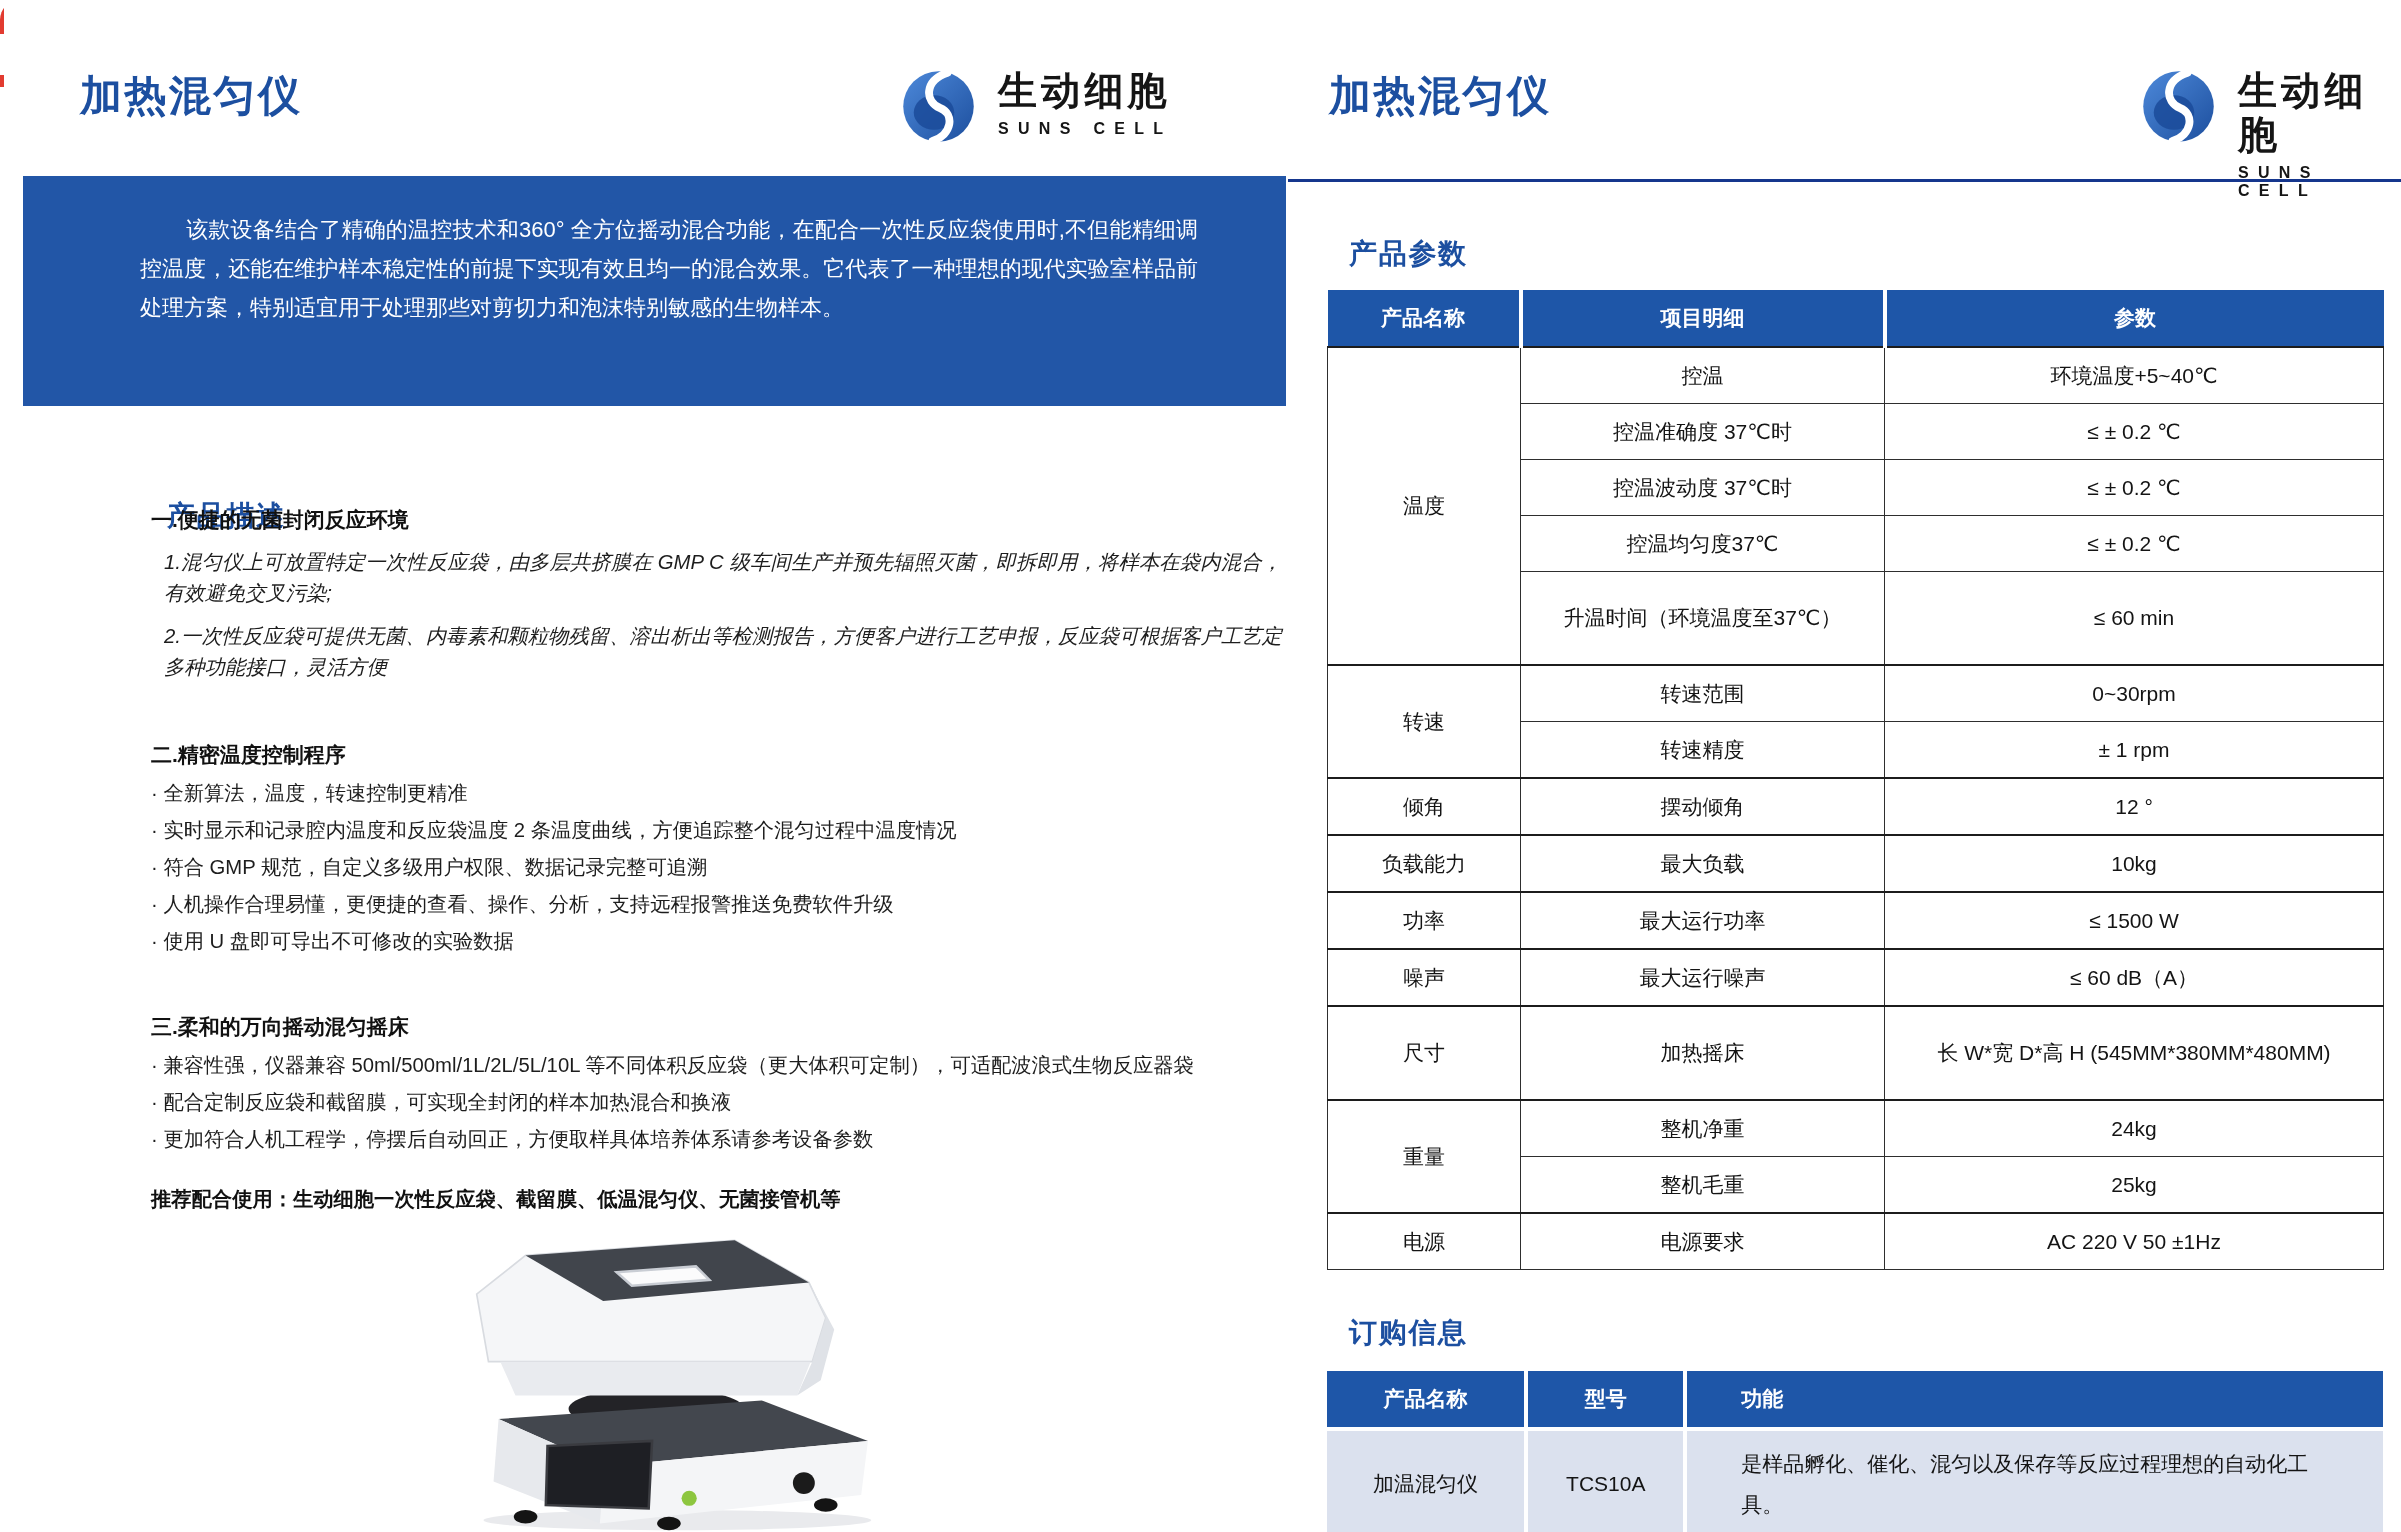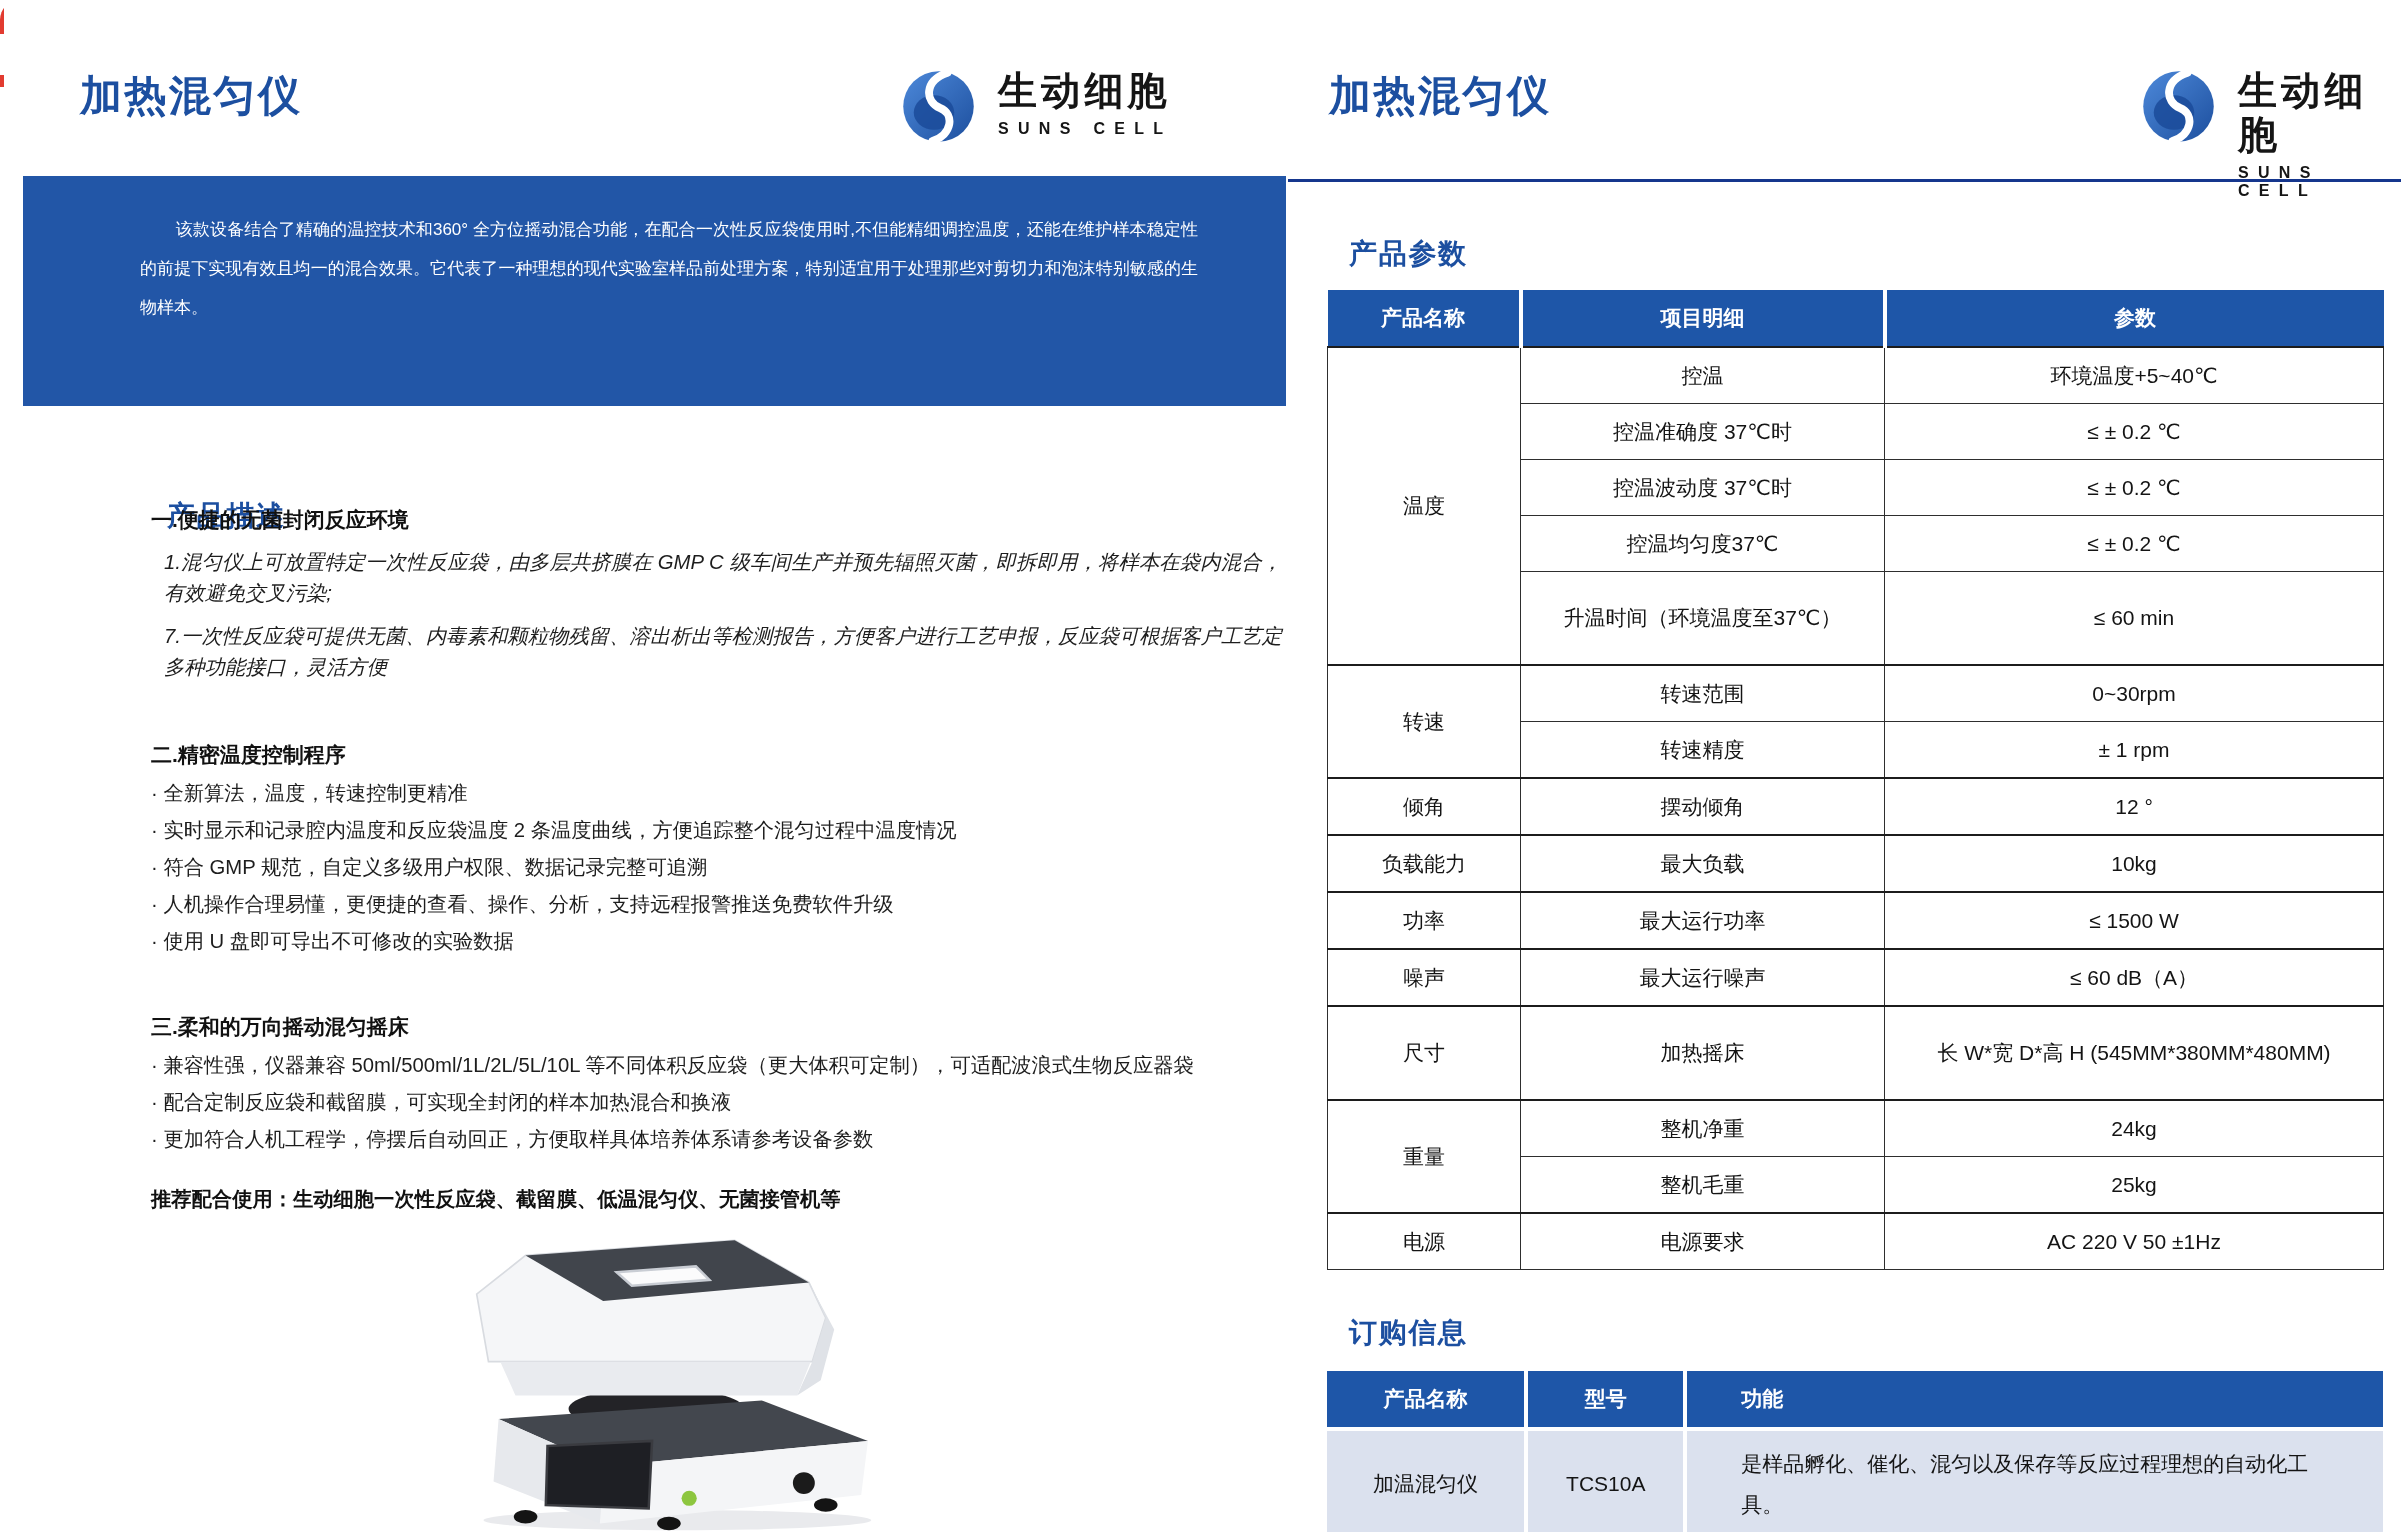--- a/index.html
+++ b/index.html
@@ -9,21 +9,21 @@
   .page-title{position:absolute;margin:0;font-size:42px;font-weight:bold;color:#1c4fa0;letter-spacing:2.5px;}
   .logo{position:absolute;display:flex;align-items:flex-start;gap:22px;}
   .logo svg{width:75px;height:75px;flex:0 0 auto;}
   .logo-txt{display:flex;flex-direction:column;}
   .logo-cn{font-size:39px;font-weight:bold;color:#151515;letter-spacing:4.2px;line-height:44px;}
   .logo-en{font-size:16px;font-weight:600;color:#151515;letter-spacing:9.3px;margin-top:6.8px;}
   .rule{position:absolute;height:3.4px;background:#15368d;}
   
   .intro-box{position:absolute;left:23px;top:176px;width:1263px;height:230px;background:#2256a7;box-sizing:border-box;
              padding:34px 88px 0 117px;}
-  .intro-box p{margin:0;color:#fff;font-size:17px;line-height:39px;text-indent:2.1em;text-align:justify;}
+  .intro-box p{margin:0;color:#fff;font-size:22px;line-height:39px;text-indent:2.1em;text-align:justify;}
   .sec-heading{position:absolute;margin:16px;font-size:28px;font-weight:bold;color:#1c4fa0;letter-spacing:1.7px;}
   .desc-flow{position:absolute;left:151px;top:506px;width:1144px;}
   .desc-flow .sec{margin:0 0 59px 0;}
   .desc-flow h3{margin:0 0 10.2px 0;font-size:21px;font-weight:bold;color:#111;}
   .desc-flow .para{margin:13px;font-size:20.3px;line-height:30.5px;color:#1d1d1d;text-align:justify;font-style:italic;}
   .desc-flow .bullet{margin:11px 0 0 0;font-size:20.3px;line-height:26px;color:#1d1d1d;}
   .recommend{position:absolute;left:151px;top:1185px;margin:0;font-size:20.3px;font-weight:bold;color:#111;}
   .product-img{position:absolute;left:398px;top:1220px;width:525px;height:312px;}
   
   table{border-collapse:collapse;table-layout:fixed;}
@@ -74,21 +74,21 @@
   <div class="intro-box">
     <p>该款设备结合了精确的温控技术和360° 全方位摇动混合功能，在配合一次性反应袋使用时,不但能精细调控温度，还能在维护样本稳定性的前提下实现有效且均一的混合效果。它代表了一种理想的现代实验室样品前处理方案，特别适宜用于处理那些对剪切力和泡沫特别敏感的生物样本。</p>
   </div>
 
   <h2 class="sec-heading" style="left:151px;top:481px;">产品描述</h2>
 
   <div class="desc-flow">
       <div class="sec">
         <h3>一.便捷的无菌封闭反应环境</h3>
         <p class="para">1.混匀仪上可放置特定一次性反应袋，由多层共挤膜在 GMP C 级车间生产并预先辐照灭菌，即拆即用，将样本在袋内混合，有效避免交叉污染;</p>
-        <p class="para">7.一次性反应袋可提供无菌、内毒素和颗粒物残留、溶出析出等检测报告，方便客户进行工艺申报，反应袋可根据客户工艺定多种功能接口，灵活方便</p>
+        <p class="para">2.一次性反应袋可提供无菌、内毒素和颗粒物残留、溶出析出等检测报告，方便客户进行工艺申报，反应袋可根据客户工艺定多种功能接口，灵活方便</p>
       </div>
       <div class="sec">
         <h3>二.精密温度控制程序</h3>
         <p class="bullet">· 全新算法，温度，转速控制更精准</p>
         <p class="bullet">· 实时显示和记录腔内温度和反应袋温度 2 条温度曲线，方便追踪整个混匀过程中温度情况</p>
         <p class="bullet">· 符合 GMP 规范，自定义多级用户权限、数据记录完整可追溯</p>
         <p class="bullet">· 人机操作合理易懂，更便捷的查看、操作、分析，支持远程报警推送免费软件升级</p>
         <p class="bullet">· 使用 U 盘即可导出不可修改的实验数据</p>
       </div>
       <div class="sec">

